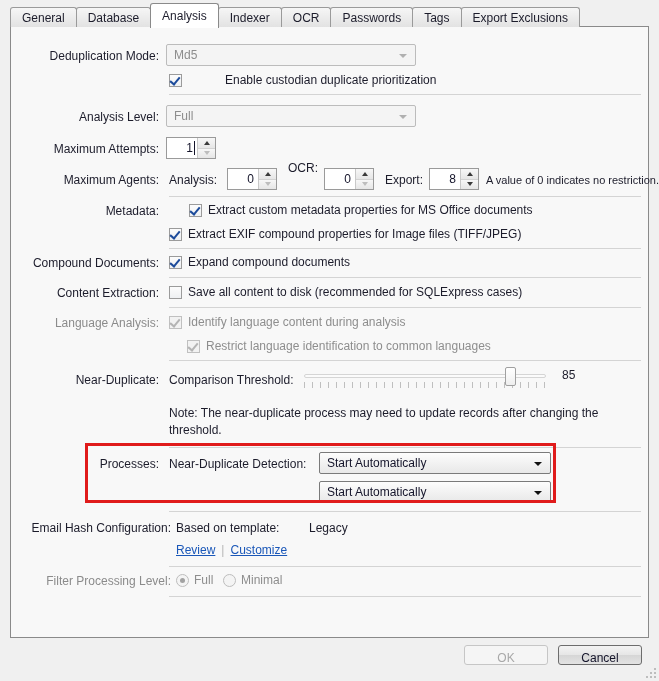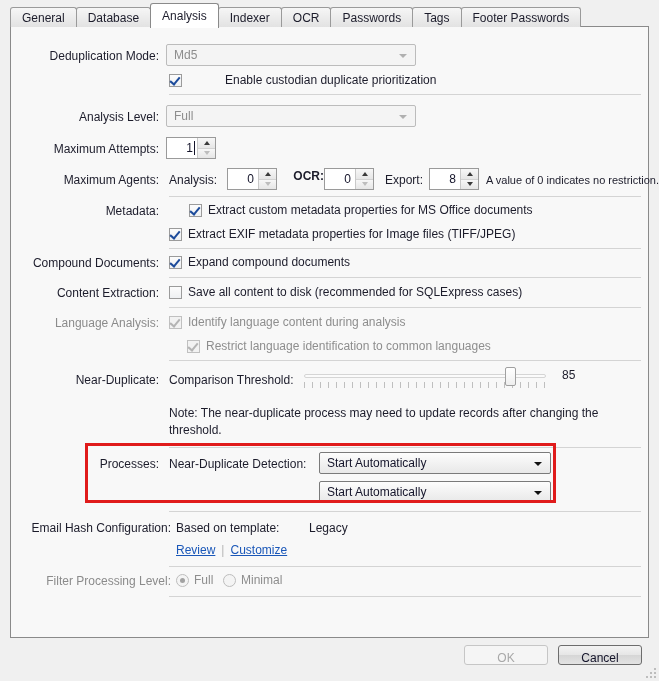--- a/index.html
+++ b/index.html
@@ -290,21 +290,21 @@
 <div id="app">
 
   <div class="tabstrip">
     <div class="tab">General</div>
     <div class="tab">Database</div>
     <div class="tab selected">Analysis</div>
     <div class="tab">Indexer</div>
     <div class="tab">OCR</div>
     <div class="tab">Passwords</div>
     <div class="tab">Tags</div>
-    <div class="tab">Footer Passwords</div>
+    <div class="tab">Export Exclusions</div>
   </div>
 
   <div class="tabpanel">
     <div class="form">
 
       <div class="lbl" style="left:0; top:22px; width:148px;">Deduplication Mode:</div>
       <div class="combo" style="left:155px; top:17px; width:250px;">
         <span class="ctext">Md5</span>
         <span class="carrow"></span>
       </div>
@@ -342,21 +342,21 @@
         <span class="sval">0</span>
         <span class="sbtns">
           <span class="sbtn up">
               <i></i>
             </span>
           <span class="sbtn down off">
               <i></i>
             </span>
         </span>
       </div>
-      <div class="lbl" style="left:277px; top:142px; width:36px; text-align:right;font-weight:bold;">OCR:</div>
+      <div class="lbl" style="left:277px; top:134px; width:36px; text-align:left;">OCR:</div>
       <div class="spin" style="left:313px; top:141px; width:50px;">
         <span class="sval">0</span>
         <span class="sbtns">
           <span class="sbtn up">
               <i></i>
             </span>
           <span class="sbtn down off">
               <i></i>
             </span>
         </span>
@@ -380,21 +380,21 @@
       <div class="cbrow" style="left:158px; top:176px;padding-left:20px;">
         <span class="cbox">
             <i class="ck"></i>
           </span>
         <span class="cbtxt">Extract custom metadata properties for MS Office documents</span>
       </div>
       <div class="cbrow" style="left:158px; top:200px;">
         <span class="cbox">
             <i class="ck"></i>
           </span>
-        <span class="cbtxt">Extract EXIF metadata properties for Image files (TIFF/JPEG)</span>
+        <span class="cbtxt">Extract EXIF compound properties for Image files (TIFF/JPEG)</span>
       </div>
       <div class="sep" style="left:158px; top:221px; width:472px;"></div>
 
       <div class="lbl" style="left:0; top:229px; width:148px;">Compound Documents:</div>
       <div class="cbrow" style="left:158px; top:228px;">
         <span class="cbox">
             <i class="ck"></i>
           </span>
         <span class="cbtxt">Expand compound documents</span>
       </div>

